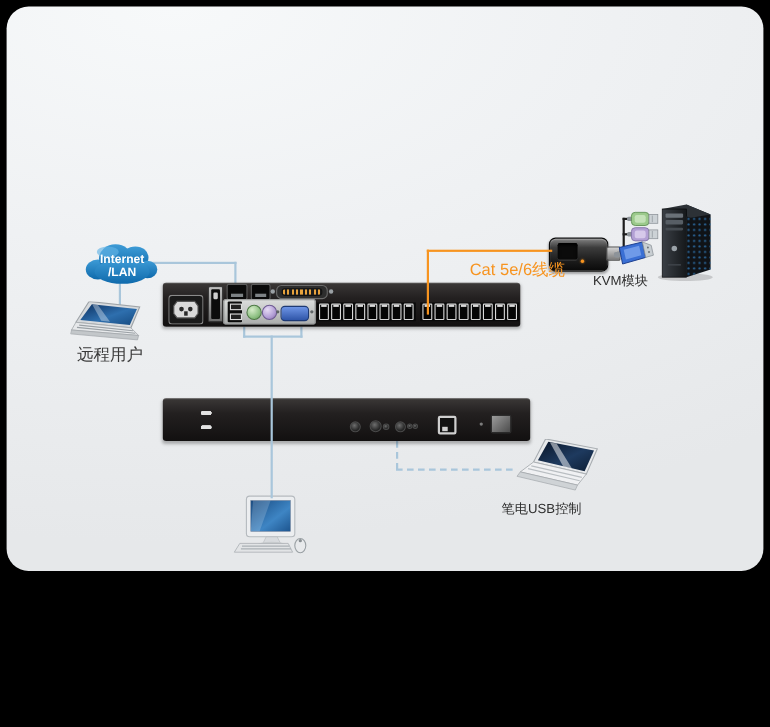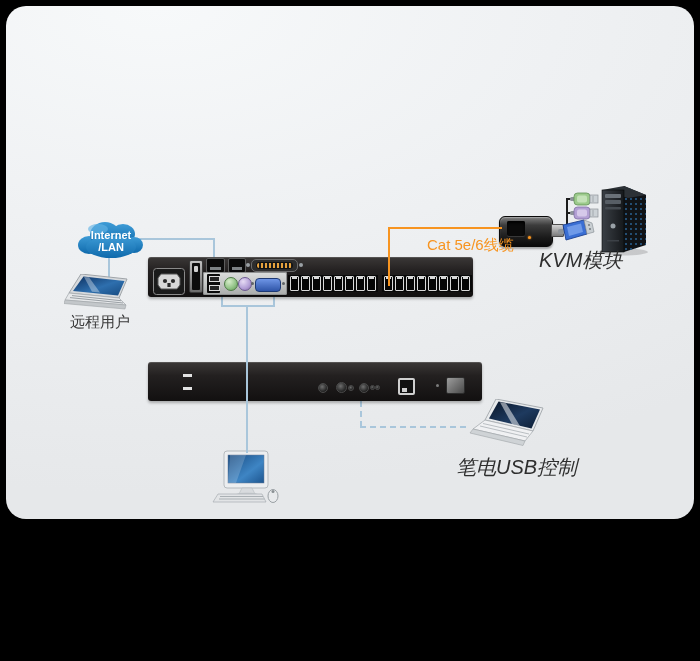--- a/index.html
+++ b/index.html
@@ -70,21 +70,21 @@
   .kvm-notch{position:absolute;left:7px;top:4px;width:18px;height:15px;background:#0b0b0b;border-radius:2px;
     box-shadow:inset 0 2px 3px #000, 0 1px 0 rgba(255,255,255,.12);}
   .kvm-led{position:absolute;left:28px;top:19px;width:3px;height:3px;border-radius:50%;
     background:var(--accent-orange,#F79420);box-shadow:0 0 2px var(--accent-orange,#F79420);}
   .kvm-stub{position:absolute;left:551px;top:224px;width:11px;height:11px;z-index:2;border-radius:1px;
     background:linear-gradient(180deg,#d2d2d2,#7b7b7b);border:1px solid #4f4f4f;}
   
   .lbl{position:absolute;color:var(--label-text,#3A3A3A);white-space:nowrap;z-index:4;}
   .lbl.small{font-size:15px;}
   .lbl.big{font-size:17px;color:#2e2e2e;}
-  .lbl.mid{font-size:20px;color:#2e2e2e;font-style:italic;}
+  .lbl.mid{font-size:12px;color:#2e2e2e;}
   .lbl.orange{font-size:15px;color:var(--accent-orange,#F79420);}
   .icon{position:absolute;z-index:2;}
 </style>
 </head>
 <body style="--accent-orange: #F79420; --line-blue: #A9C6DB; --cloud-blue: #1E82C8; --label-text: #3A3A3A;">
 
 <div class="stage">
   <div class="panel"></div>
 
   <div class="line" style="left:136px;top:238px;width:79px;height:2px;"></div>

